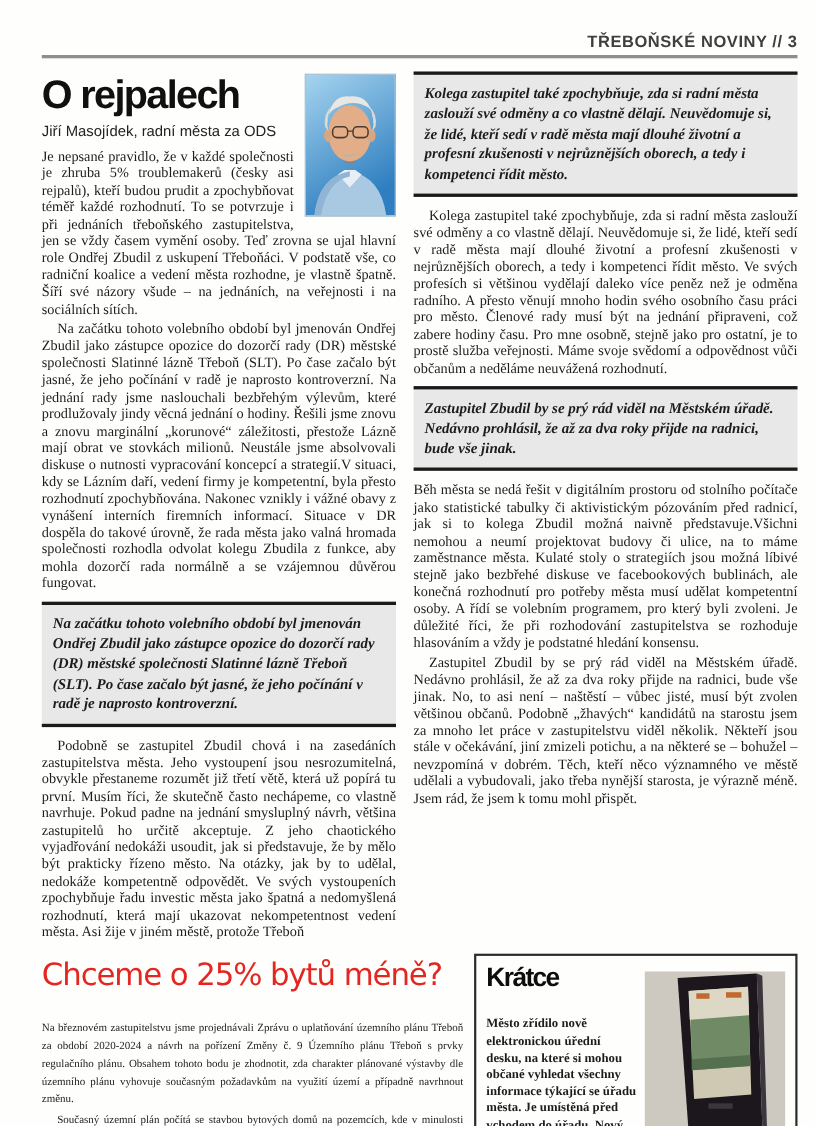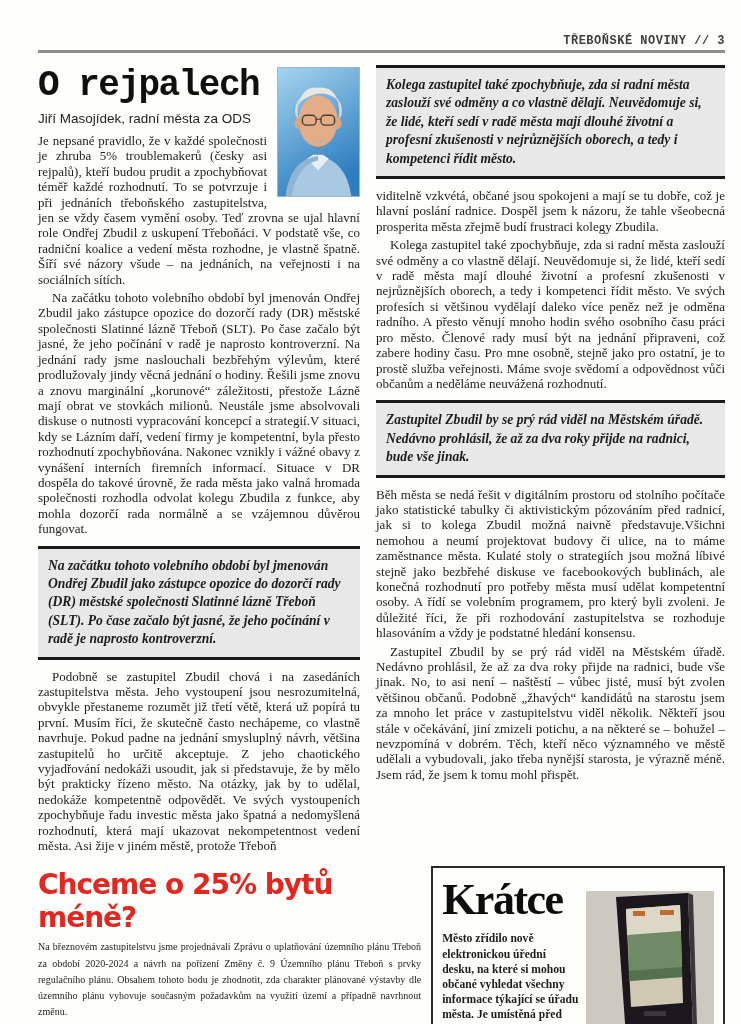--- a/index.html
+++ b/index.html
@@ -6,59 +6,59 @@
   body{
     width:741px;height:1024px;overflow:hidden;background:#fefefc;
     font-family:"Liberation Serif",serif;color:#1c1c1c;
   }
   .page{padding:30px 16px 0 38px;}
   
   .masthead-row{
     border-bottom:3px solid #8e8e8e;text-align:right;padding-bottom:2px;
   }
   .masthead{
-    font-family:Liberation Mono, monospace;font-weight:bold;font-size:12px;
+    font-family:Liberation Sans, sans-serif;font-weight:bold;font-size:15px;
     color:#3f3f3f;letter-spacing:.5px;
   }
   
   .top-row{display:flex;gap:16px;margin-top:12px;}
   .col-left{width:322px;}
   .col-right{width:349px;}
   h1.art-title{
-    font-family:Liberation Mono, monospace;font-weight:bold;font-size:36px;
+    font-family:Liberation Sans, sans-serif;font-weight:bold;font-size:36px;
     letter-spacing:-1.5px;margin:0 0 5px;color:#101010;
   }
   .author{font-family:Liberation Sans, sans-serif;font-size:13.5px;margin:0 0 7px;color:#222;}
   p.body{font-size:13px;line-height:15.4px;text-align:justify;margin:0 0 3px;text-indent:14px;}
   p.body.noindent{text-indent:0;}
   .portrait{
     float:right;width:83px;height:130px;margin:2px 0 6px 10px;
     border:1px solid #9ab6c8;box-sizing:border-box;
   }
   .quote{
     background:#e8e8e8;border-top:3px solid #1a1a1a;border-bottom:3px solid #1a1a1a;
     padding:8px 10px;font-weight:bold;font-style:italic;font-size:13.6px;
     line-height:18.4px;margin:9px 0;text-align:left;
   }
   
   .bottom-row{display:flex;gap:10px;margin-top:10px;}
   .col-bl{width:396px;}
   h2.red-title{
-    font-family:"DejaVu Sans",sans-serif;font-weight:bold;font-size:28px;
-    letter-spacing:-1px;margin:2px 0 5px;color:#e42620;
+    font-family:"DejaVu Sans",sans-serif;font-weight:normal;font-size:28px;
+    letter-spacing:-1px;margin:2px 0 25px;color:#e42620;
   }
   .col-bl p.body{font-size:10px;line-height:16.1px;margin-bottom:3px;}
   
   .kratce{
     width:281px;border:2px solid #2a2a2a;padding:6px 9px 8px;box-sizing:content-box;
     align-self:flex-start;
   }
   .kratce h2{
-    font-family:Liberation Serif, serif;font-weight:bold;font-size:44px;
-    letter-spacing:-1.5px;margin:0 0 6px;color:#0d0d0d;
+    font-family:Liberation Sans, sans-serif;font-weight:bold;font-size:24px;
+    letter-spacing:-1.5px;margin:0 0 20px;color:#0d0d0d;
   }
   .kiosk{float:right;width:128px;height:178px;margin:-40px 0 4px 7px;}
   .kratce .lead{font-weight:bold;font-size:11.6px;line-height:15.2px;text-align:left;margin:0;}
 </style>
 </head>
 <body>
 
 <div class="page">
 
   <div class="masthead-row">
@@ -94,21 +94,20 @@
       <h1 class="art-title">O rejpalech</h1>
       <p class="author">Jiří Masojídek, radní města za ODS</p>
       <p class="body noindent">Je nepsané pravidlo, že v každé společnosti je zhruba 5% troublemakerů (česky asi rejpalů), kteří budou prudit a zpochybňovat téměř každé rozhodnutí. To se potvrzuje i při jednáních třeboňského zastupitelstva, jen se vždy časem vymění osoby. Teď zrovna se ujal hlavní role Ondřej Zbudil z uskupení Třeboňáci. V podstatě vše, co radniční koalice a vedení města rozhodne, je vlastně špatně. Šíří své názory všude – na jednáních, na veřejnosti i na sociálních sítích.</p>
       <p class="body">Na začátku tohoto volebního období byl jmenován Ondřej Zbudil jako zástupce opozice do dozorčí rady (DR) městské společnosti Slatinné lázně Třeboň (SLT). Po čase začalo být jasné, že jeho počínání v radě je naprosto kontroverzní. Na jednání rady jsme naslouchali bezbřehým výlevům, které prodlužovaly jindy věcná jednání o hodiny. Řešili jsme znovu a znovu marginální „korunové“ záležitosti, přestože Lázně mají obrat ve stovkách milionů. Neustále jsme absolvovali diskuse o nutnosti vypracování koncepcí a strategií.V situaci, kdy se Lázním daří, vedení firmy je kompetentní, byla přesto rozhodnutí zpochybňována. Nakonec vznikly i vážné obavy z vynášení interních firemních informací. Situace v DR dospěla do takové úrovně, že rada města jako valná hromada společnosti rozhodla odvolat kolegu Zbudila z funkce, aby mohla dozorčí rada normálně a se vzájemnou důvěrou fungovat.</p>
       <div class="quote">Na začátku tohoto volebního období byl jmenován Ondřej Zbudil jako zástupce opozice do dozorčí rady (DR) městské společnosti Slatinné lázně Třeboň (SLT). Po čase začalo být jasné, že jeho počínání v radě je naprosto kontroverzní.</div>
       <p class="body">Podobně se zastupitel Zbudil chová i na zasedáních zastupitelstva města. Jeho vystoupení jsou nesrozumitelná, obvykle přestaneme rozumět již třetí větě, která už popírá tu první. Musím říci, že skutečně často nechápeme, co vlastně navrhuje. Pokud padne na jednání smysluplný návrh, většina zastupitelů ho určitě akceptuje. Z jeho chaotického vyjadřování nedokáži usoudit, jak si představuje, že by mělo být prakticky řízeno město. Na otázky, jak by to udělal, nedokáže kompetentně odpovědět. Ve svých vystoupeních zpochybňuje řadu investic města jako špatná a nedomyšlená rozhodnutí, která mají ukazovat nekompetentnost vedení města. Asi žije v jiném městě, protože Třeboň</p>
     </div>
 
     <div class="col-right">
       <div class="quote" style="margin-top:0;">Kolega zastupitel také zpochybňuje, zda si radní města zaslouží své odměny a co vlastně dělají. Neuvědomuje si, že lidé, kteří sedí v radě města mají dlouhé životní a profesní zkušenosti v nejrůznějších oborech, a tedy i kompetenci řídit město.</div>
-      <p class="body noindent">viditelně vzkvétá, občané jsou spokojeni a mají se tu dobře, což je hlavní poslání radnice. Dospěl jsem k názoru, že tahle všeobecná prosperita města zřejmě budí frustraci kolegy Zbudila.</p>
       <p class="body">Kolega zastupitel také zpochybňuje, zda si radní města zaslouží své odměny a co vlastně dělají. Neuvědomuje si, že lidé, kteří sedí v radě města mají dlouhé životní a profesní zkušenosti v nejrůznějších oborech, a tedy i kompetenci řídit město. Ve svých profesích si většinou vydělají daleko více peněz než je odměna radního. A přesto věnují mnoho hodin svého osobního času práci pro město. Členové rady musí být na jednání připraveni, což zabere hodiny času. Pro mne osobně, stejně jako pro ostatní, je to prostě služba veřejnosti. Máme svoje svědomí a odpovědnost vůči občanům a neděláme neuvážená rozhodnutí.</p>
       <div class="quote">Zastupitel Zbudil by se prý rád viděl na Městském úřadě. Nedávno prohlásil, že až za dva roky přijde na radnici, bude vše jinak.</div>
       <p class="body noindent">Běh města se nedá řešit v digitálním prostoru od stolního počítače jako statistické tabulky či aktivistickým pózováním před radnicí, jak si to kolega Zbudil možná naivně představuje.Všichni nemohou a neumí projektovat budovy či ulice, na to máme zaměstnance města. Kulaté stoly o strategiích jsou možná líbivé stejně jako bezbřehé diskuse ve facebookových bublinách, ale konečná rozhodnutí pro potřeby města musí udělat kompetentní osoby. A řídí se volebním programem, pro který byli zvoleni. Je důležité říci, že při rozhodování zastupitelstva se rozhoduje hlasováním a vždy je podstatné hledání konsensu.</p>
       <p class="body">Zastupitel Zbudil by se prý rád viděl na Městském úřadě. Nedávno prohlásil, že až za dva roky přijde na radnici, bude vše jinak. No, to asi není – naštěstí – vůbec jisté, musí být zvolen většinou občanů. Podobně „žhavých“ kandidátů na starostu jsem za mnoho let práce v zastupitelstvu viděl několik. Někteří jsou stále v očekávání, jiní zmizeli potichu, a na některé se – bohužel – nevzpomíná v dobrém. Těch, kteří něco významného ve městě udělali a vybudovali, jako třeba nynější starosta, je výrazně méně. Jsem rád, že jsem k tomu mohl přispět.</p>
     </div>
 
   </div>
 
   <div class="bottom-row">
 

